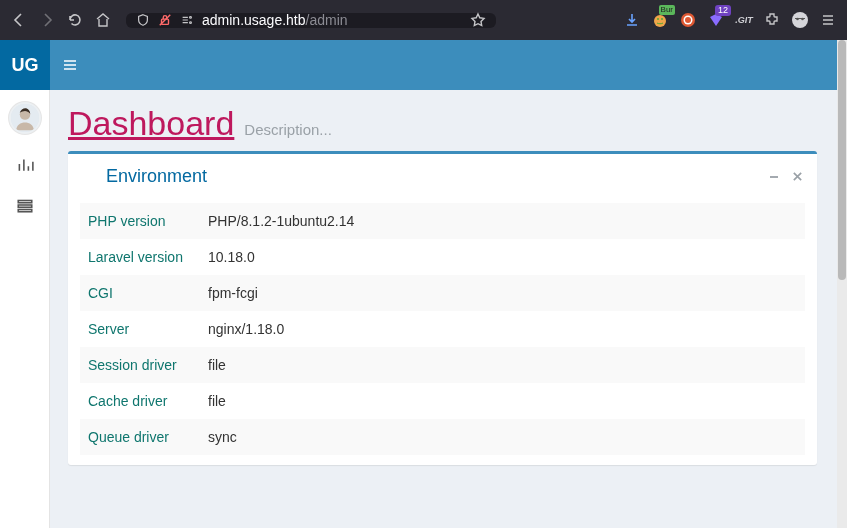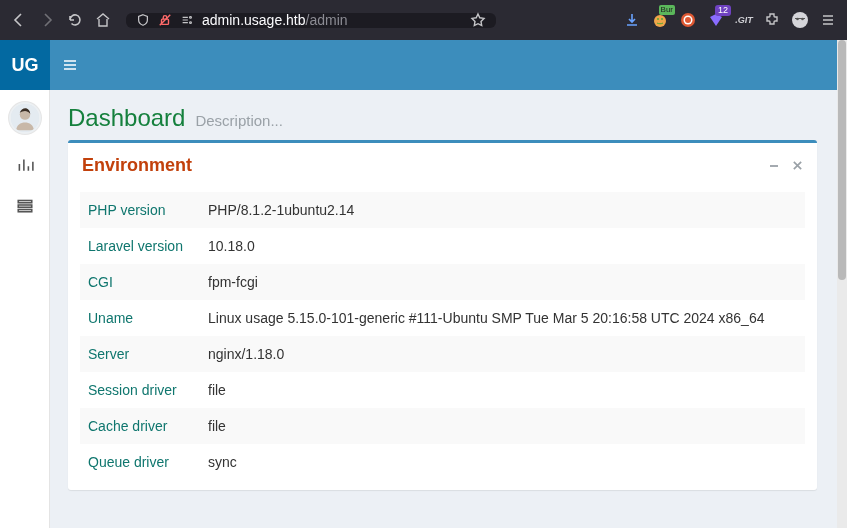--- a/index.html
+++ b/index.html
@@ -85,36 +85,36 @@
       display:flex; flex-direction:column; align-items:center; padding-top:12px; gap:22px;
     }
     .sidebar .avatar { width:32px;height:32px;}
     .sidebar-icon { width:18px; height:18px; color:#555; cursor:pointer;}
 
     .content {
       flex:1; padding: 14px 20px 0 18px; overflow:hidden;
       margin-right:10px; 
     }
     .content-header { display:flex; align-items:baseline; gap:10px; margin-bottom:8px;}
-    .content-header h1 { font-size:24px; font-weight:500; color:#15803d;}
+    .content-header h1 { font-size:34px; font-weight:500; color:#be185d;text-decoration:underline;}
     .content-header .desc { font-size:15px; color:#9aa1a7; font-weight:300;}
     .breadcrumb {
       background:#e7ebee; border:1px solid #e1e5e8; border-radius:3px;
       padding:8px 12px; display:flex; align-items:center; gap:8px;
       font-size:13px; color:#555; margin-bottom:14px;
     }
 
     .box {
       background:#fff; border-top:3px solid #3c8dbc; border-radius:3px;
       box-shadow:0 1px 1px rgba(0,0,0,.08);
     }
     .box-header {
       padding: 12px 14px 10px 14px; display:flex; align-items:center;
     }
-    .box-title { font-size:18px; font-weight:700; color:#c2410c;}
+    .box-title { font-size:18px; font-weight:400; color:#0369a1;margin-left:24px;}
     .box-tools { margin-left:auto; display:flex; gap:12px; color:#9aa1a7; font-size:14px;}
     .box-tools span { cursor:pointer; }
 
     .box-body { padding: 6px 12px 10px 12px; }
     table.env { width:100%; border-collapse:collapse; font-size:14px; }
     table.env tr:nth-child(odd) td { background:#f9f9f9; }
     table.env td { padding:10px 8px; vertical-align:middle; border:0;}
     table.env td:first-child { width:120px; color:#0f766e; }
     table.env td:last-child { color:#333; }
 
@@ -290,24 +290,20 @@
                 </tr>
                 <tr>
                   <td>Laravel version</td>
                   <td>10.18.0</td>
                 </tr>
                 <tr>
                   <td>CGI</td>
                   <td>fpm-fcgi</td>
                 </tr>
                 <tr>
-                  <td>Uname</td>
-                  <td>Linux usage 5.15.0-101-generic #111-Ubuntu SMP Tue Mar 5 20:16:58 UTC 2024 x86_64</td>
-                </tr>
-                <tr>
                   <td>Server</td>
                   <td>nginx/1.18.0</td>
                 </tr>
                 <tr>
                   <td>Session driver</td>
                   <td>file</td>
                 </tr>
                 <tr>
                   <td>Cache driver</td>
                   <td>file</td>

